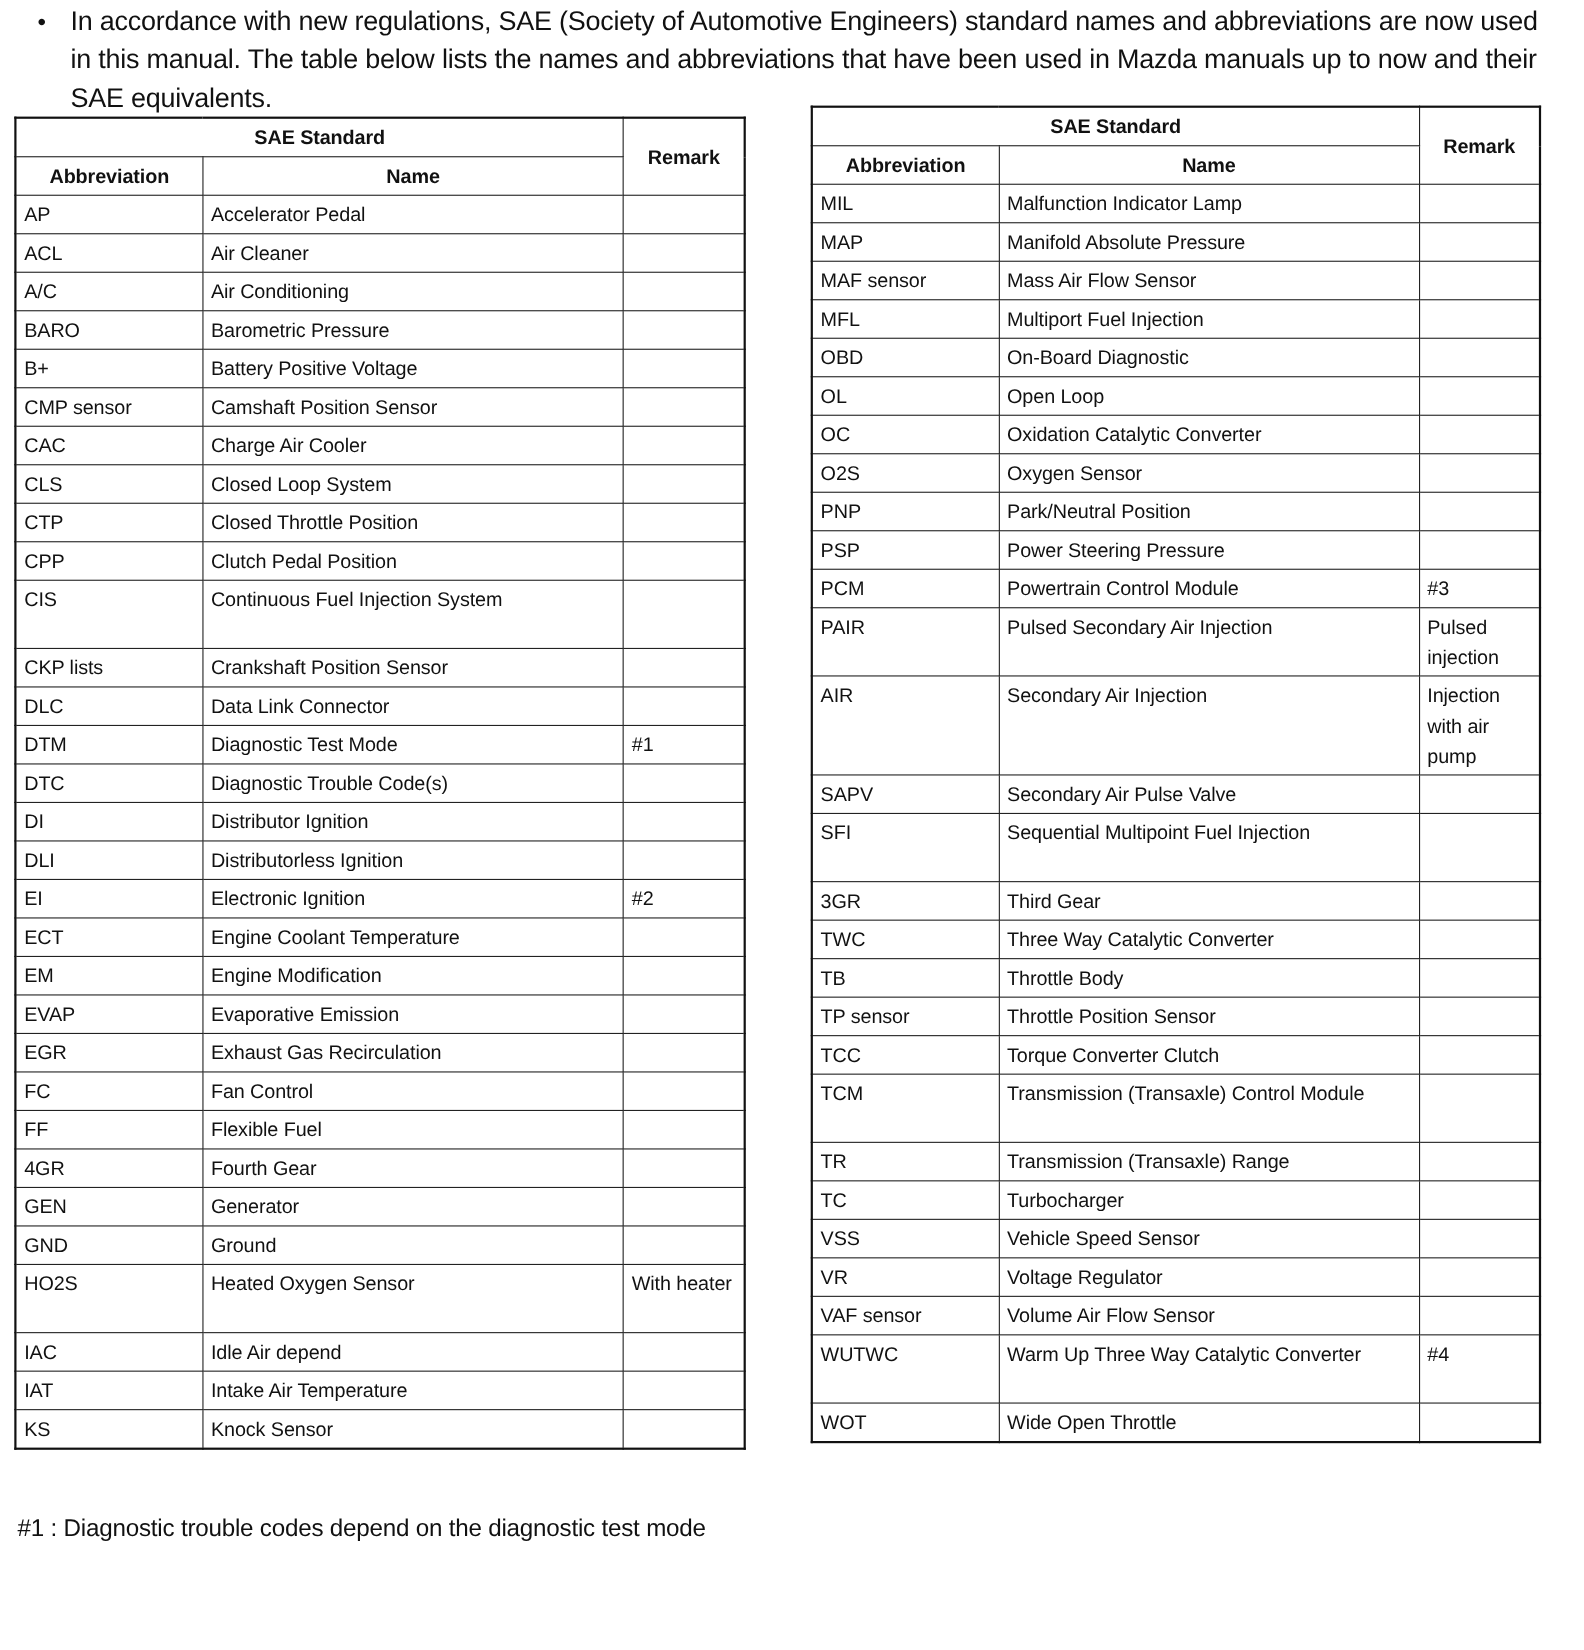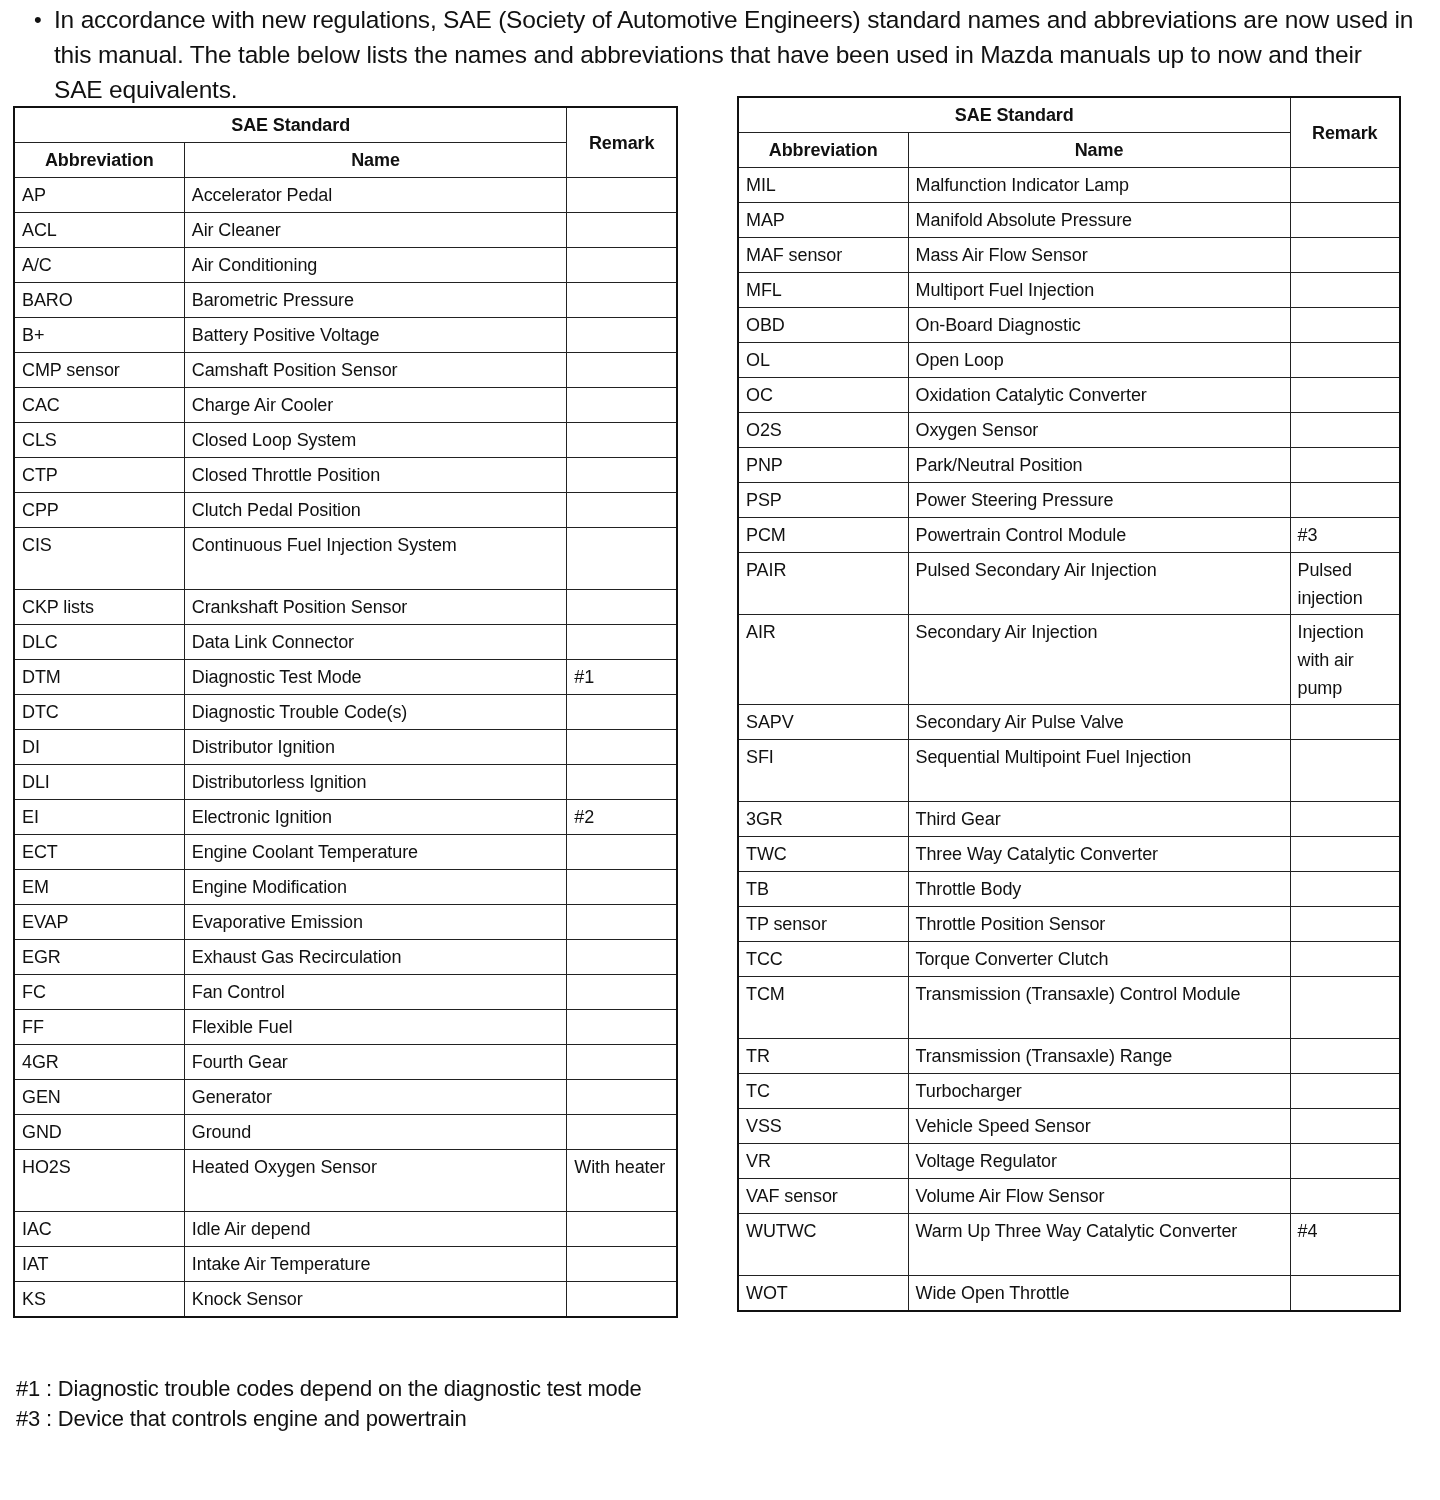--- a/index.html
+++ b/index.html
@@ -7,21 +7,21 @@
     width: 1440px; height: 1500px; position: relative; overflow: hidden;
     font-family: "Liberation Sans", sans-serif; color: #111111;
   }
   .intro {
     position: absolute; left: 34px; top: 2px; width: 1380px;
     font-size: 24.5px; line-height: 35px; letter-spacing: -0.2px;
   }
   .intro .bullet {
     position: absolute; left: 0; top: 0; font-size: 22px;
   }
-  .intro .txt { margin-left: 20px; display: block; }
+  .intro .txt { margin-left: 30px; display: block; }
 
   table.sae {
     position: absolute; border-collapse: collapse;
     font-size: 18px; letter-spacing: -0.1px;
     border: 2.5px solid #111;
   }
   table.sae td, table.sae th {
     border: 1.5px solid #222; padding: 0 7px; vertical-align: top;
     line-height: 28px; text-align: left;
   }
@@ -384,14 +384,13 @@
       <tr>
         <td>WOT</td>
         <td>Wide Open Throttle</td>
         <td></td>
       </tr>
     </tbody>
 </table>
 
 <div class="notes">
   <div>#1 : Diagnostic trouble codes depend on the diagnostic test mode</div>
-  <div>#3 : Device that controls engine and powertrain</div>
 </div>
 
 </body></html>

